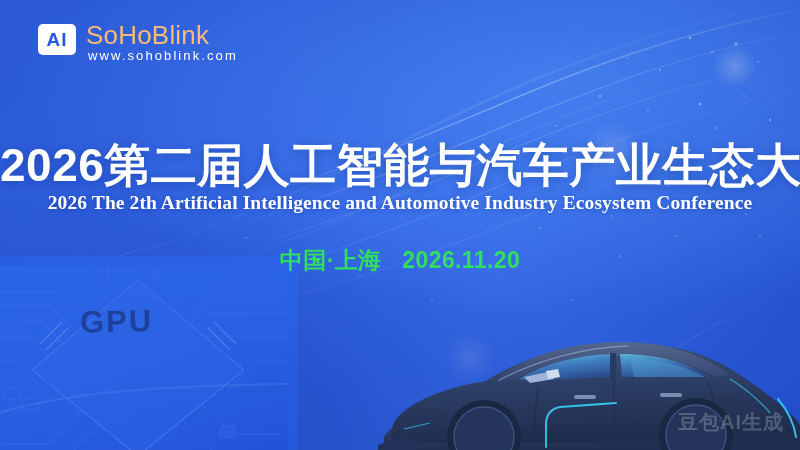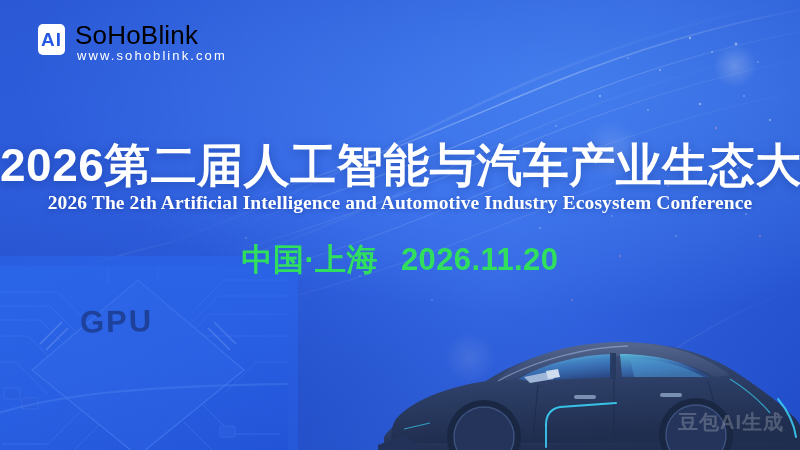--- a/index.html
+++ b/index.html
@@ -85,21 +85,21 @@
 
   
   .logo {
     position: absolute;
     left: 38px;
     top: 22px;
     display: flex;
     align-items: flex-start;
   }
   .logo-mark {
-    width: 27px;
+    width: 38px;
     height: 31px;
     border-radius: 5px;
     background: #ffffff;
     display: flex;
     align-items: center;
     justify-content: center;
     margin-top: 2px;
   }
   .logo-mark span {
     color: #2558e0;
@@ -107,21 +107,21 @@
     font-weight: bold;
     letter-spacing: 1px;
     line-height: 1;
   }
   .logo-words {
     margin-left: 10px;
     display: flex;
     flex-direction: column;
   }
   .logo-name {
-    color: #000000;
+    color: #fdba74;
     font-size: 26px;
     line-height: 26px;
     font-weight: 400;
     letter-spacing: 0.2px;
   }
   .logo-url {
     color: #ffffff;
     font-size: 13px;
     line-height: 11px;
     letter-spacing: 2.1px;
@@ -153,21 +153,21 @@
     font-size: 19.5px;
     line-height: 24px;
     font-weight: bold;
     letter-spacing: 0.1px;
     text-shadow: 0 1px 5px rgba(8,30,100,0.35);
     white-space: nowrap;
   }
   .meta-line {
     margin-top: 30px;
     color: #31df5e;
-    font-size: 31px;
+    font-size: 23px;
     line-height: 30px;
     font-weight: bold;
     letter-spacing: 0.4px;
     white-space: nowrap;
   }
   .meta-date { margin-left: 14px; }
 
   
   .watermark {
     position: absolute;

